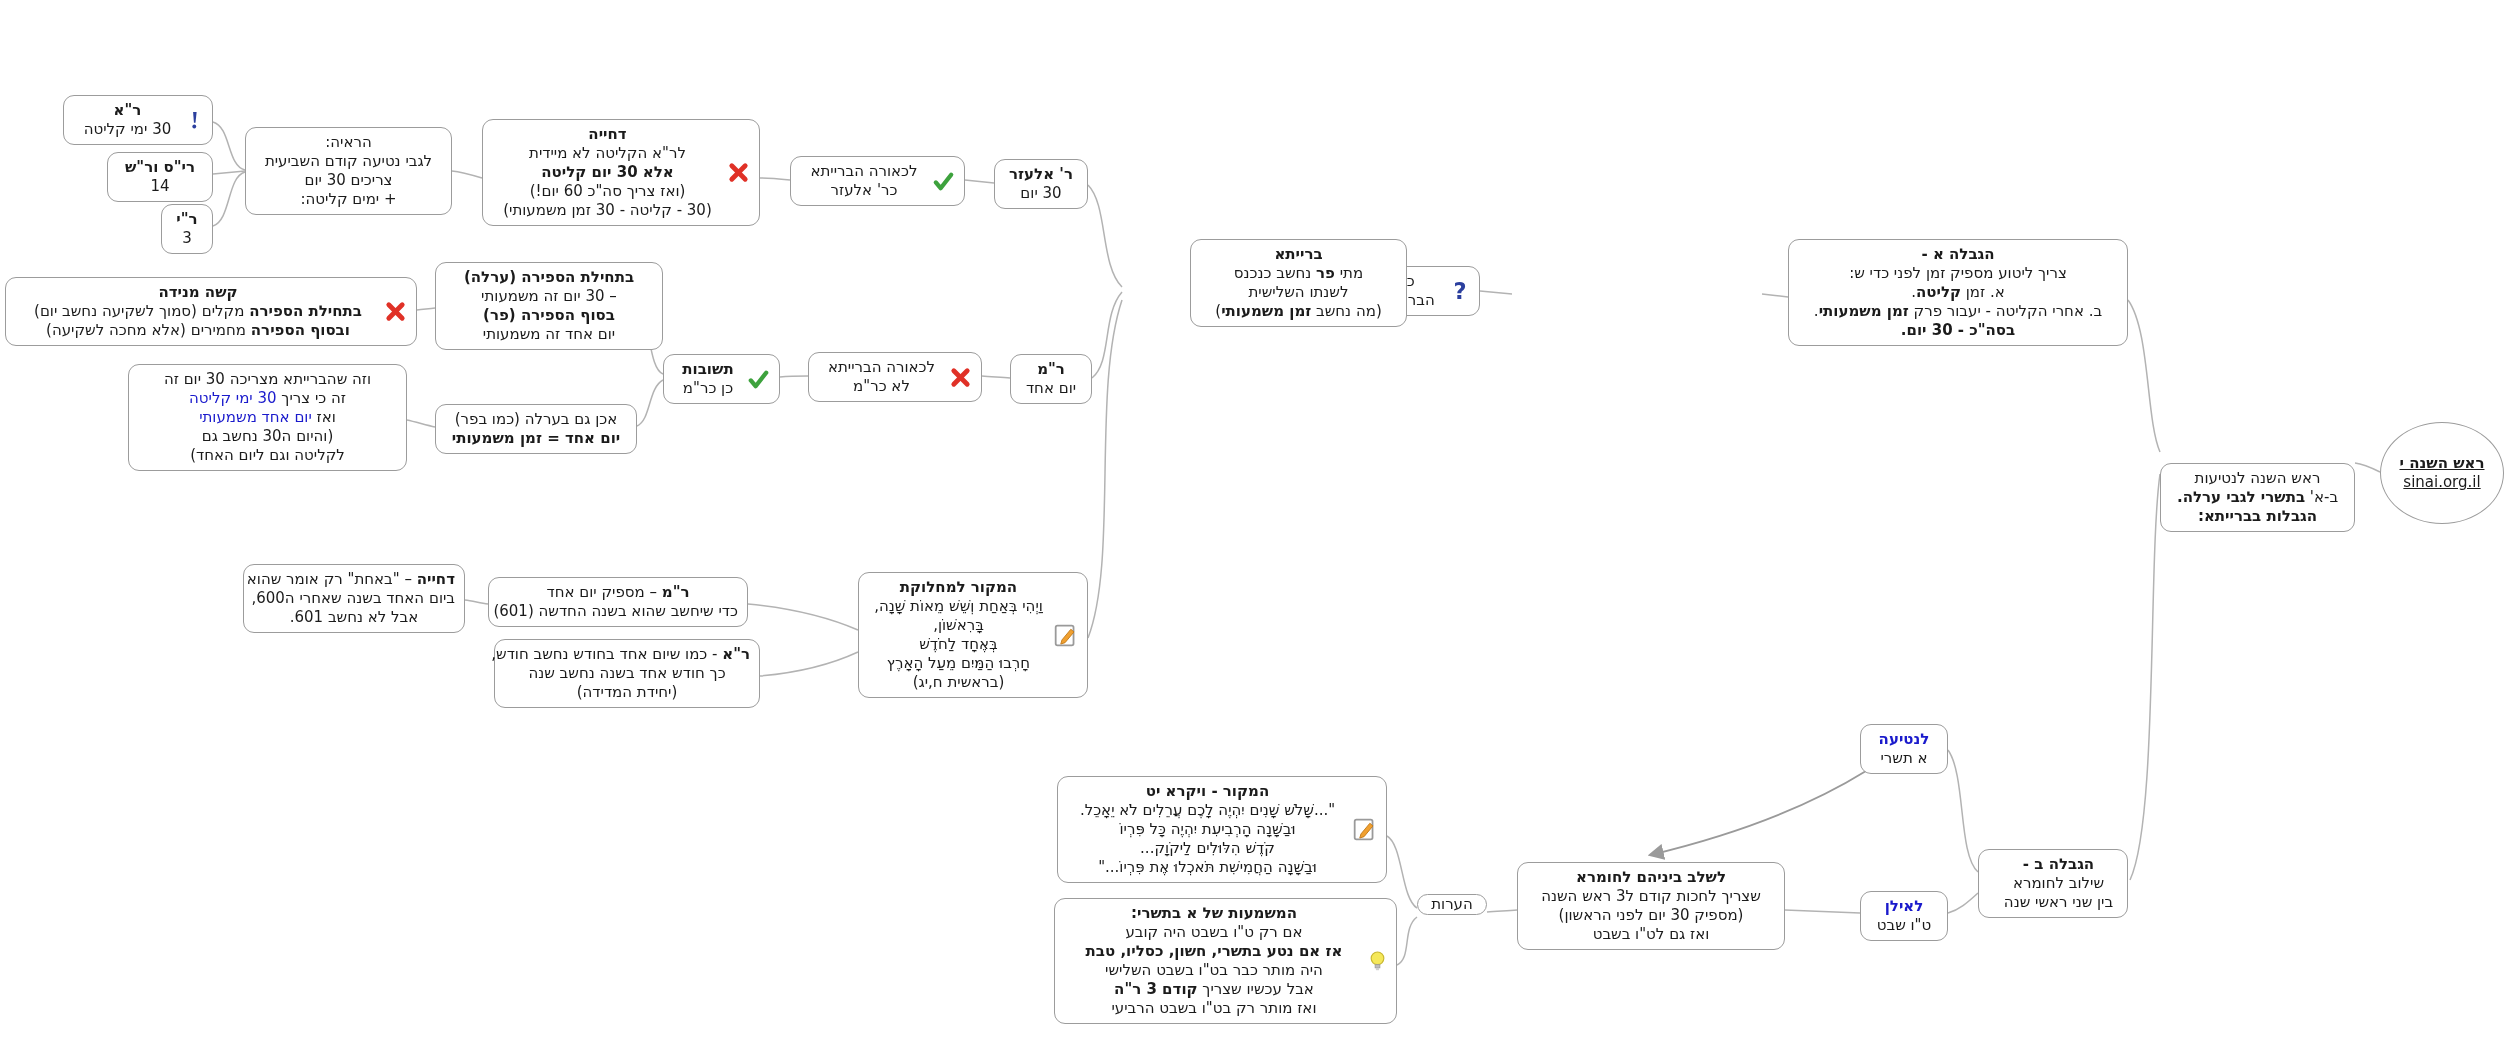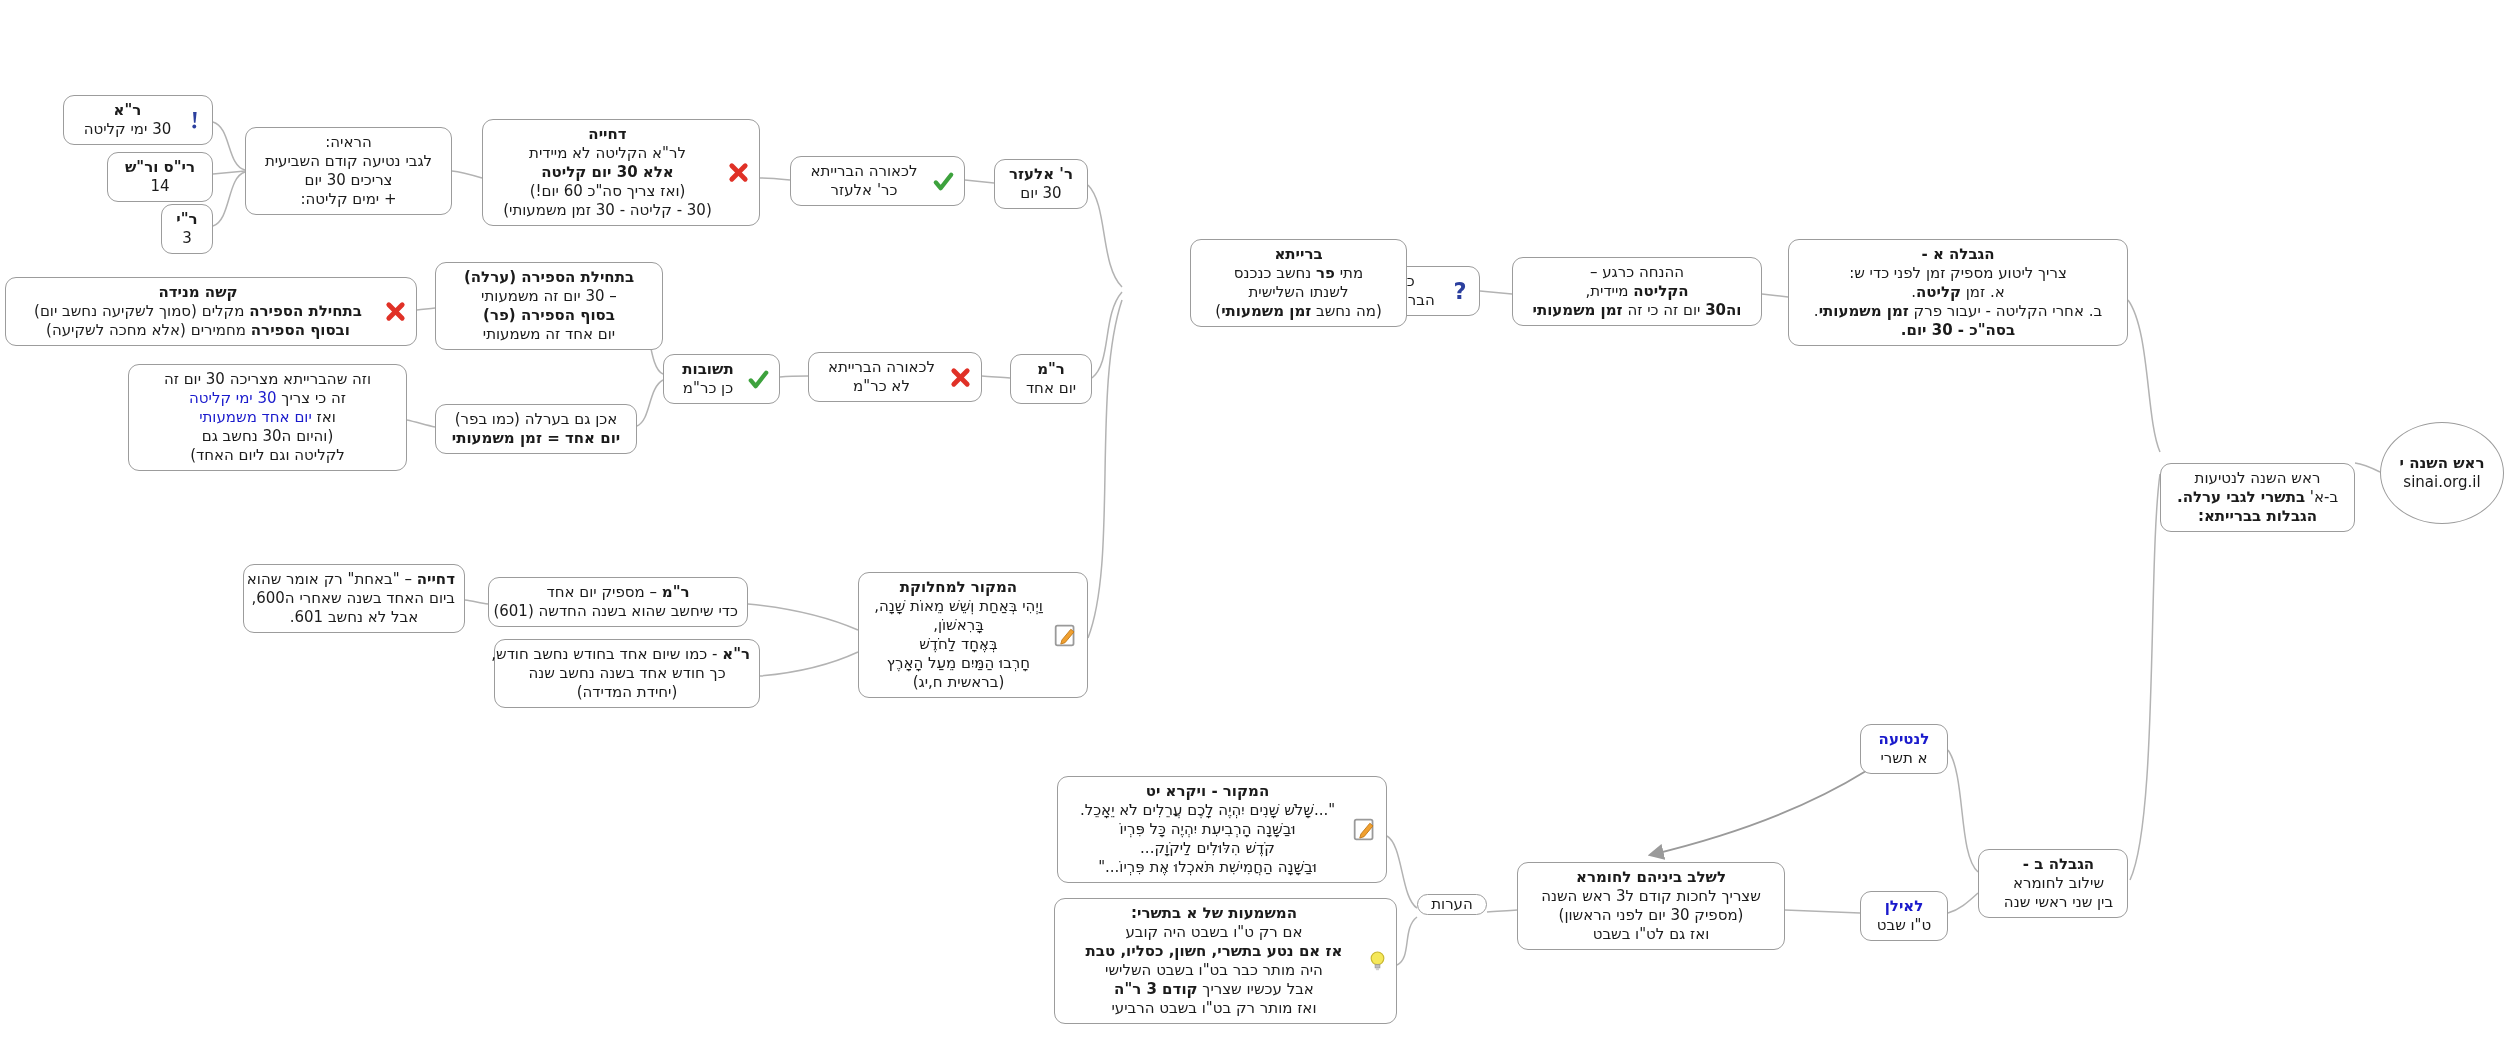--- a/index.html
+++ b/index.html
@@ -5,21 +5,21 @@
   html,body{margin:0;padding:0;background:#fff;}
   #stage{position:relative;width:2506px;height:1041px;background:#fff;overflow:hidden;
          font-family:"DejaVu Sans",sans-serif;direction:rtl;}
   svg.wires{position:absolute;left:0;top:0;width:2506px;height:1041px;pointer-events:none;}
   .node{position:absolute;box-sizing:border-box;background:#fff;border:1px solid #9c9c9c;
         border-radius:11px;padding:5px 9px;display:flex;align-items:center;gap:4px;
         color:#1b1b1b;font-size:15px;line-height:1.27;text-align:center;}
   .node .content{flex:1 1 auto;min-width:0;}
   .line{white-space:nowrap;}
   .b{font-weight:bold;}
-  .ellipse{border-radius:50%;justify-content:center;text-align:center;}
+  .ellipse{border-radius:50%;justify-content:center;text-align:center;text-decoration:underline;}
   .icon{flex:0 0 auto;display:flex;align-items:center;}
 </style>
 </head>
 <body>
 
 <div id="stage">
 
   <svg class="wires" viewBox="0 0 2506 1041">
     <defs>
       <marker id="arrow" viewBox="0 0 10 10" refX="8.5" refY="5" markerWidth="9" markerHeight="9" orient="auto">
@@ -79,27 +79,20 @@
   <div class="node" style="left:1788px;top:239px;width:340px;">
     <div class="content">
         <div class="line"><span class="b">הגבלה א -</span></div>
         <div class="line"><span>צריך ליטוע מספיק זמן לפני כדי ש:</span></div>
         <div class="line"><span>א. זמן </span><span class="b">קליטה</span><span>.</span></div>
         <div class="line"><span>ב. אחרי הקליטה - יעבור פרק </span><span class="b">זמן משמעותי</span><span>.</span></div>
         <div class="line"><span class="b">בסה"כ - 30 יום.</span></div>
       </div>
   </div>
 
-  <div class="node" style="left:1512px;top:257px;width:250px;">
-    <div class="content">
-        <div class="line"><span>ההנחה כרגע –</span></div>
-        <div class="line"><span class="b">הקליטה</span><span> מיידית,</span></div>
-        <div class="line"><span class="b">וה30</span><span> יום זה כי זה </span><span class="b">זמן משמעותי</span></div>
-      </div>
-  </div>
 
   <div class="node" style="left:1352px;top:266px;width:128px;">
     <span class="icon">
       <svg viewBox="0 0 24 28" width="20" height="26">
           <text x="12" y="23" font-size="27" font-weight="bold" fill="#2b3f9e" text-anchor="middle">?</text>
         </svg>
     </span>
     <div class="content">
         <div class="line"><span>כמי</span></div>
         <div class="line"><span>הברייתא?</span></div>

